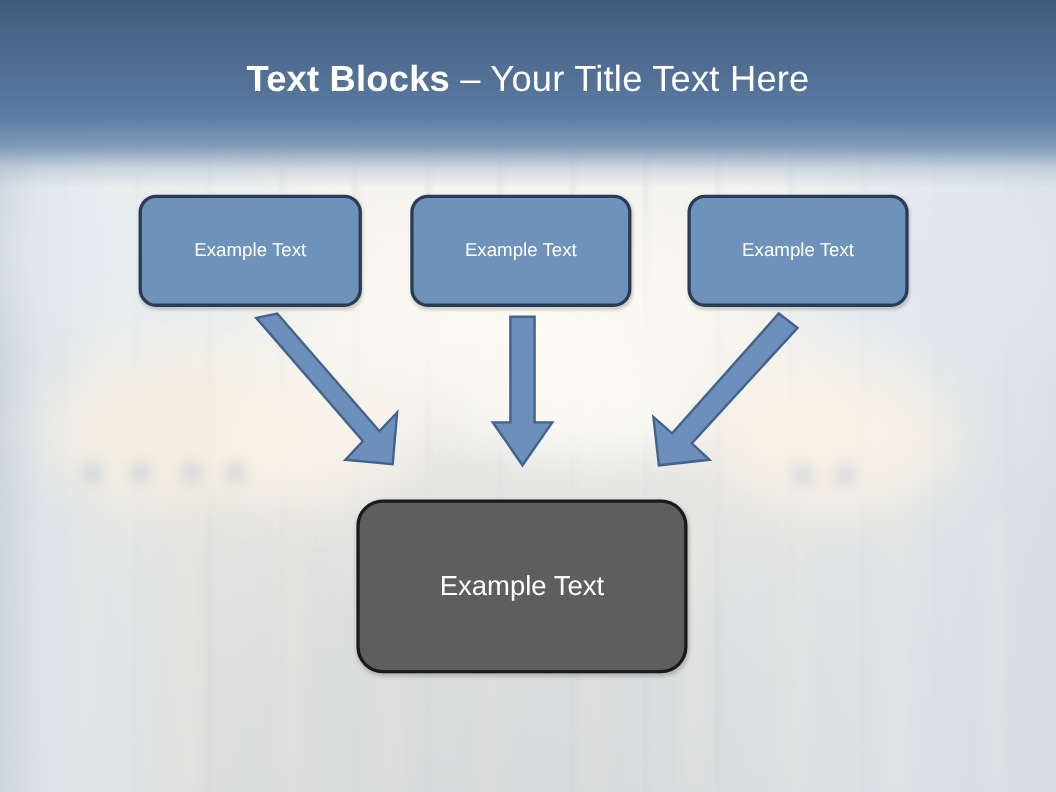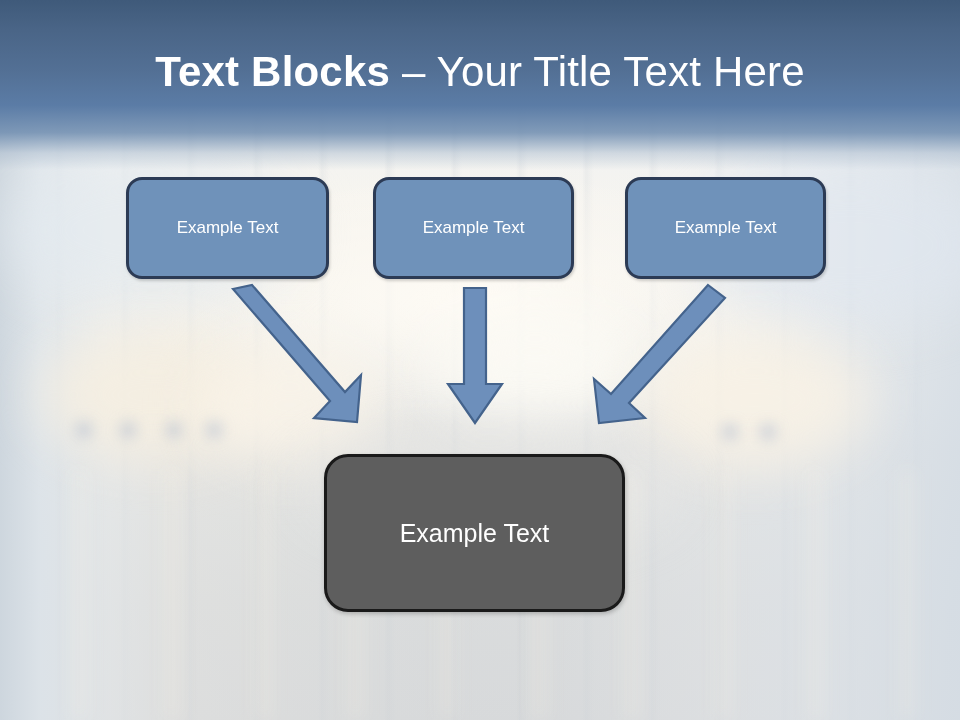--- a/index.html
+++ b/index.html
@@ -105,21 +105,21 @@
       rgba(110,140,175,0.85) 78%,
       rgba(165,183,203,0.45) 90%,
       rgba(205,214,222,0.0) 100%);
   }
   .title {
     position: absolute;
     left: 0; right: 0;
     top: 52px;
     text-align: center;
     color: #ffffff;
-    font-size: 42px;
+    font-size: 33px;
     line-height: 40px;
     letter-spacing: 0.2px;
     white-space: nowrap;
   }
   .title .strong { font-weight: bold; }
   .title .light  { font-weight: normal; }
 
   
   .blue-box {
     position: absolute;

